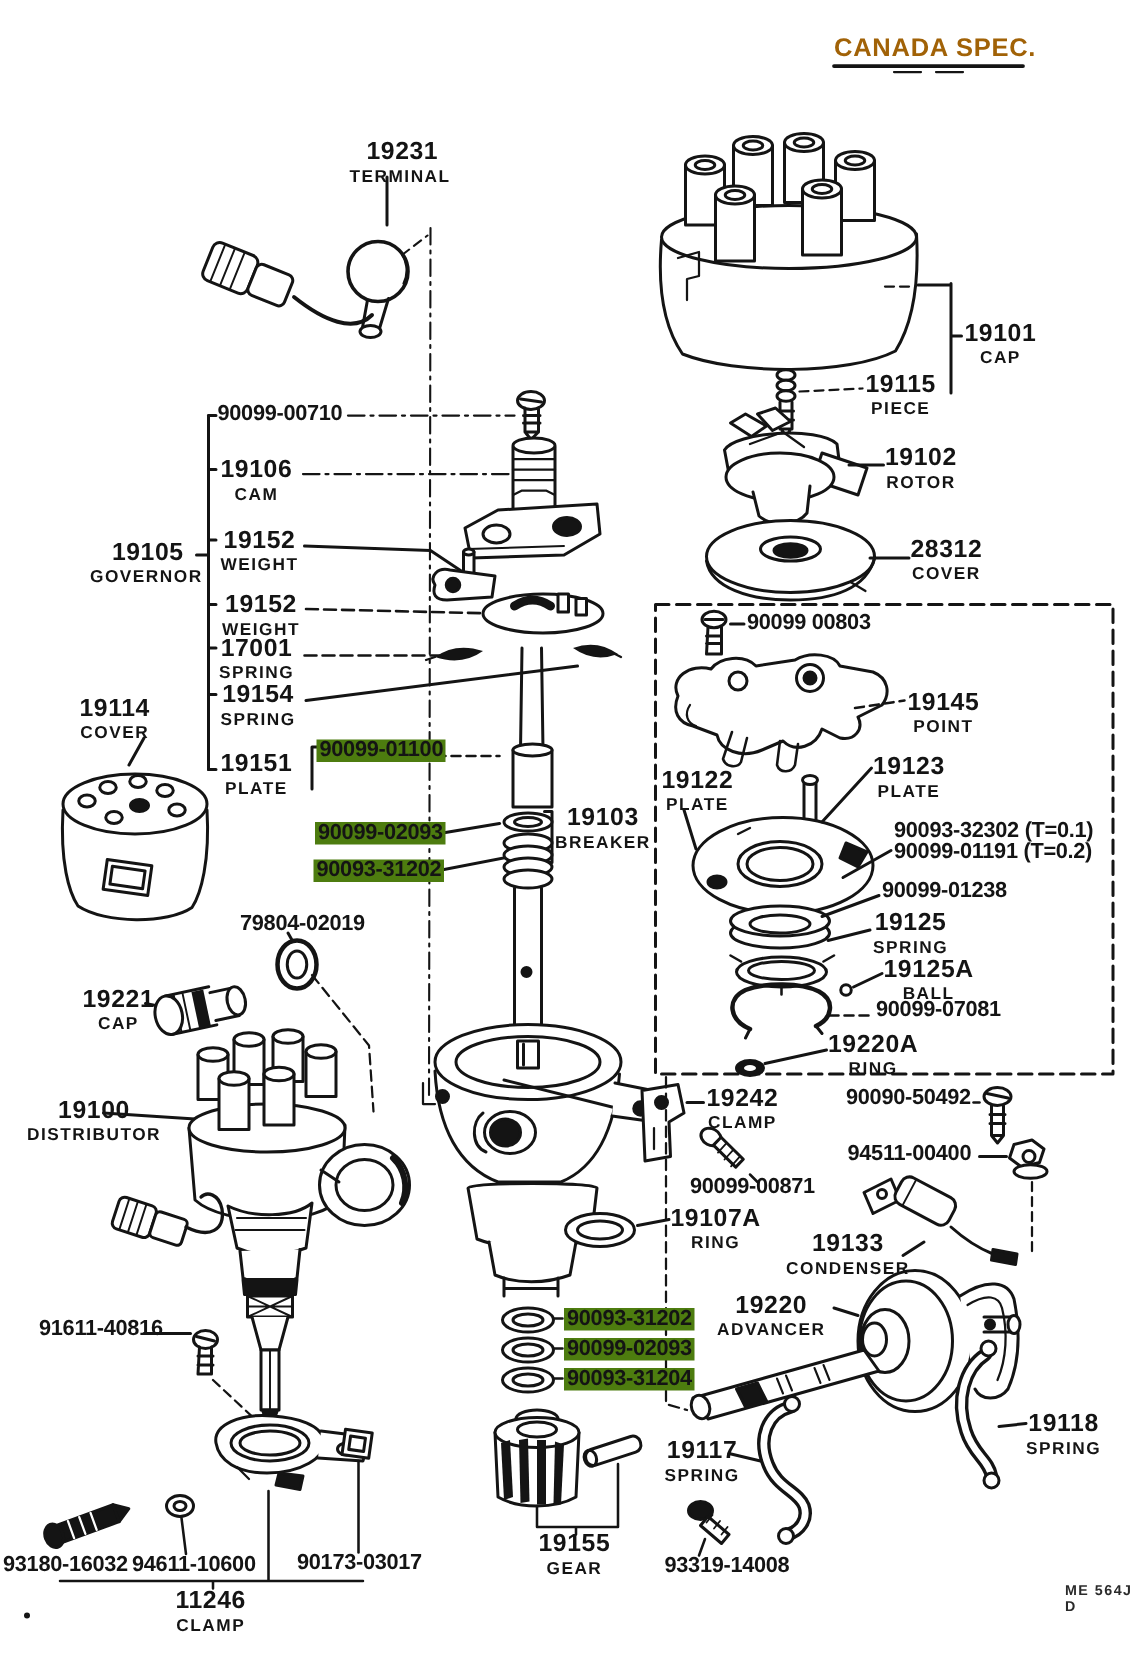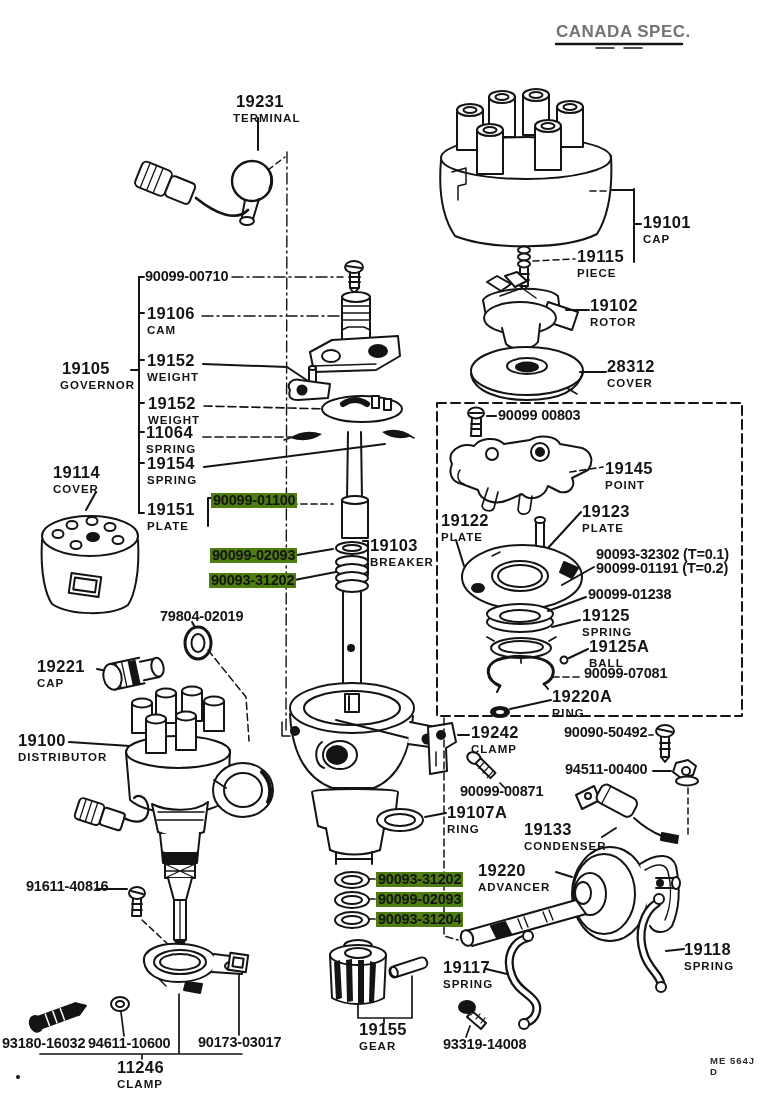--- a/index.html
+++ b/index.html
@@ -1,25 +1,25 @@
 <!DOCTYPE html>
 <html><head>
 <meta charset="utf-8">
 <style>
   html,body{margin:0;padding:0;background:#e8e8e8;}
   #page{position:relative;width:760px;height:1112px;background:#ffffff;overflow:hidden;
         font-family:"Liberation Sans",sans-serif;}
   #art{position:absolute;left:0;top:0;}
-  .lbl{position:absolute;color:#141414;white-space:nowrap;line-height:1;}
+  .lbl{position:absolute;color:#141414;white-space:nowrap;line-height:1;text-align:center;}
   .lbl.bg{background:#4d7c0f;padding:0 2px;}
   .num{font-weight:700;font-size:14.5px;letter-spacing:-0.2px;}
   .num.big{font-size:16.5px;letter-spacing:0.4px;}
   .nm{font-weight:700;font-size:11.5px;letter-spacing:1px;margin-top:3px;}
   .hdr{position:absolute;left:556px;top:22px;font-weight:700;font-size:17px;
-       letter-spacing:0.5px;color:#737373;}
+       letter-spacing:0.5px;color:#a16207;}
   .doccode{position:absolute;left:684px;top:1055px;font-weight:700;font-size:9.5px;
        letter-spacing:1px;color:#2a2a2a;padding-left:26px;}
 </style>
 </head>
 <body>
 
 <div id="page">
 
 <svg id="art" width="760" height="1112" viewBox="0 0 760 1112">
 <g stroke="#141414" stroke-width="2" fill="none" stroke-linecap="round" stroke-linejoin="round">
@@ -420,21 +420,21 @@
     </div>
 <div class="lbl" style="left:147px;top:352px">
       <div class="num big">19152</div>
       <div class="nm">WEIGHT</div>
     </div>
 <div class="lbl" style="left:148px;top:395px">
       <div class="num big">19152</div>
       <div class="nm">WEIGHT</div>
     </div>
 <div class="lbl" style="left:146px;top:424px">
-      <div class="num big">11064</div>
+      <div class="num big">17001</div>
       <div class="nm">SPRING</div>
     </div>
 <div class="lbl" style="left:147px;top:455px">
       <div class="num big">19154</div>
       <div class="nm">SPRING</div>
     </div>
 <div class="lbl" style="left:53px;top:464px">
       <div class="num big">19114</div>
       <div class="nm">COVER</div>
     </div>
@@ -451,21 +451,21 @@
 <div class="lbl" style="left:370px;top:537px">
       <div class="num big">19103</div>
       <div class="nm">BREAKER</div>
     </div>
 <div class="lbl bg" style="left:209px;top:573px">
       <div class="num">90093-31202</div>
     </div>
 <div class="lbl" style="left:160px;top:609px">
       <div class="num">79804-02019</div>
     </div>
-<div class="lbl" style="left:37px;top:658px">
+<div class="lbl" style="left:55px;top:658px">
       <div class="num big">19221</div>
       <div class="nm">CAP</div>
     </div>
 <div class="lbl" style="left:18px;top:732px">
       <div class="num big">19100</div>
       <div class="nm">DISTRIBUTOR</div>
     </div>
 <div class="lbl" style="left:643px;top:214px">
       <div class="num big">19101</div>
       <div class="nm">CAP</div>

